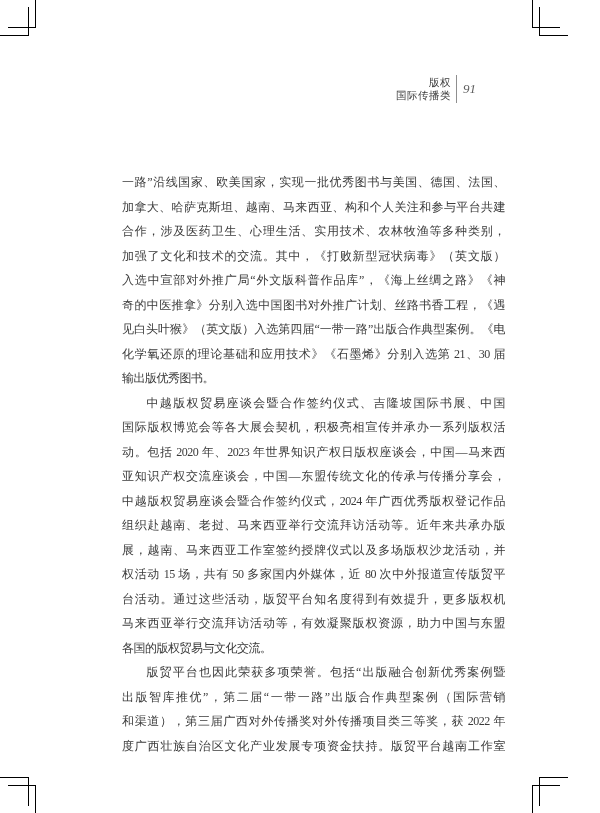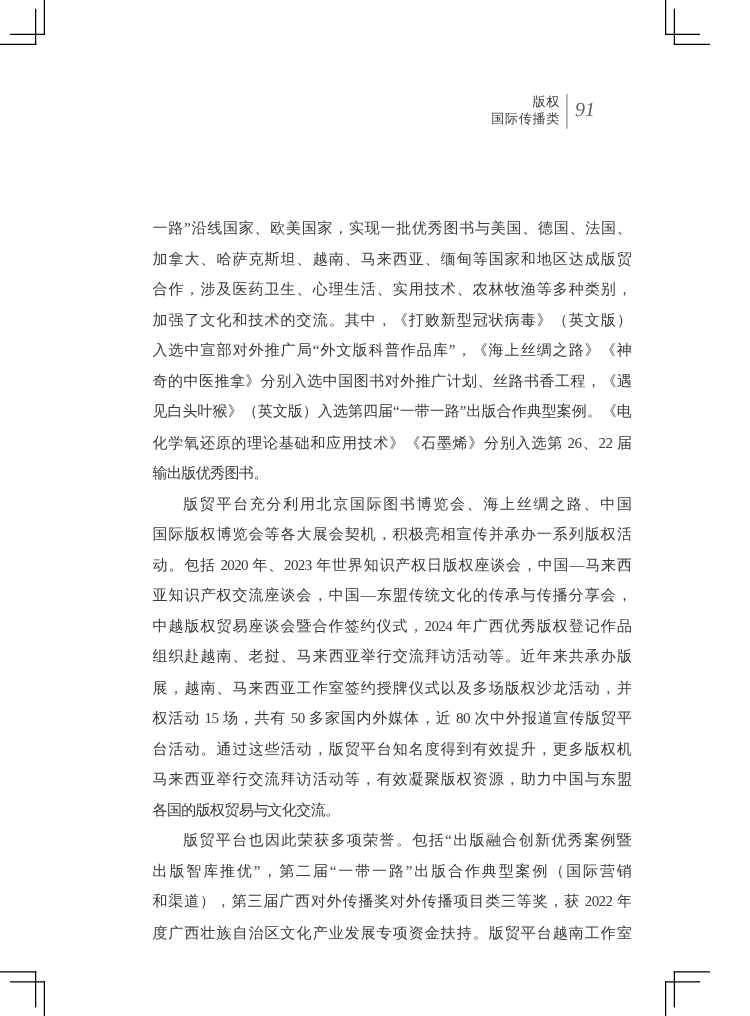--- a/index.html
+++ b/index.html
@@ -40,21 +40,21 @@
     color: #3c3c3c;
     letter-spacing: 0.5px;
   }
   .head-divider {
     width: 1px;
     height: 28px;
     background: #8f8f8f;
     margin: 0 6px 0 5px;
   }
   .head-pagenum {
-    font-size: 16px;
+    font-size: 13px;
     font-style: italic;
     color: #5f5f5f;
     line-height: 28px;
     align-self: flex-start;
   }
 
   
   .body-text {
     position: absolute;
     left: 122px;
@@ -98,31 +98,31 @@
       <div>版权</div>
       <div>国际传播类</div>
     </div>
     <div class="head-divider"></div>
     <div class="head-pagenum">91</div>
   </div>
 
   <div class="body-text">
     <div class="paragraph">
         <div class="line fill">一路”沿线国家、欧美国家，实现一批优秀图书与美国、德国、法国、</div>
-        <div class="line fill">加拿大、哈萨克斯坦、越南、马来西亚、缅甸等国家和地区达成版贸</div>
+        <div class="line fill">加拿大、哈萨克斯坦、越南、马来西亚、构和个人关注和参与平台共建</div>
         <div class="line fill">合作，涉及医药卫生、心理生活、实用技术、农林牧渔等多种类别，</div>
         <div class="line fill">加强了文化和技术的交流。其中，《打败新型冠状病毒》（英文版）</div>
         <div class="line fill">入选中宣部对外推广局“外文版科普作品库”，《海上丝绸之路》《神</div>
         <div class="line fill">奇的中医推拿》分别入选中国图书对外推广计划、丝路书香工程，《遇</div>
         <div class="line fill">见白头叶猴》（英文版）入选第四届“一带一路”出版合作典型案例。《电</div>
-        <div class="line fill">化学氧还原的理论基础和应用技术》《石墨烯》分别入选第 26、22 届</div>
+        <div class="line fill">化学氧还原的理论基础和应用技术》《石墨烯》分别入选第 21、30 届</div>
         <div class="line">输出版优秀图书。</div>
       </div>
     <div class="paragraph">
-        <div class="line fill indent">版贸平台充分利用北京国际图书博览会、海上丝绸之路、中国</div>
+        <div class="line fill indent">中越版权贸易座谈会暨合作签约仪式、吉隆坡国际书展、中国</div>
         <div class="line fill">国际版权博览会等各大展会契机，积极亮相宣传并承办一系列版权活</div>
         <div class="line fill">动。包括 2020 年、2023 年世界知识产权日版权座谈会，中国—马来西</div>
         <div class="line fill">亚知识产权交流座谈会，中国—东盟传统文化的传承与传播分享会，</div>
         <div class="line fill">中越版权贸易座谈会暨合作签约仪式，2024 年广西优秀版权登记作品</div>
         <div class="line fill">组织赴越南、老挝、马来西亚举行交流拜访活动等。近年来共承办版</div>
         <div class="line fill">展，越南、马来西亚工作室签约授牌仪式以及多场版权沙龙活动，并</div>
         <div class="line fill">权活动 15 场，共有 50 多家国内外媒体，近 80 次中外报道宣传版贸平</div>
         <div class="line fill">台活动。通过这些活动，版贸平台知名度得到有效提升，更多版权机</div>
         <div class="line fill">马来西亚举行交流拜访活动等，有效凝聚版权资源，助力中国与东盟</div>
         <div class="line">各国的版权贸易与文化交流。</div>

